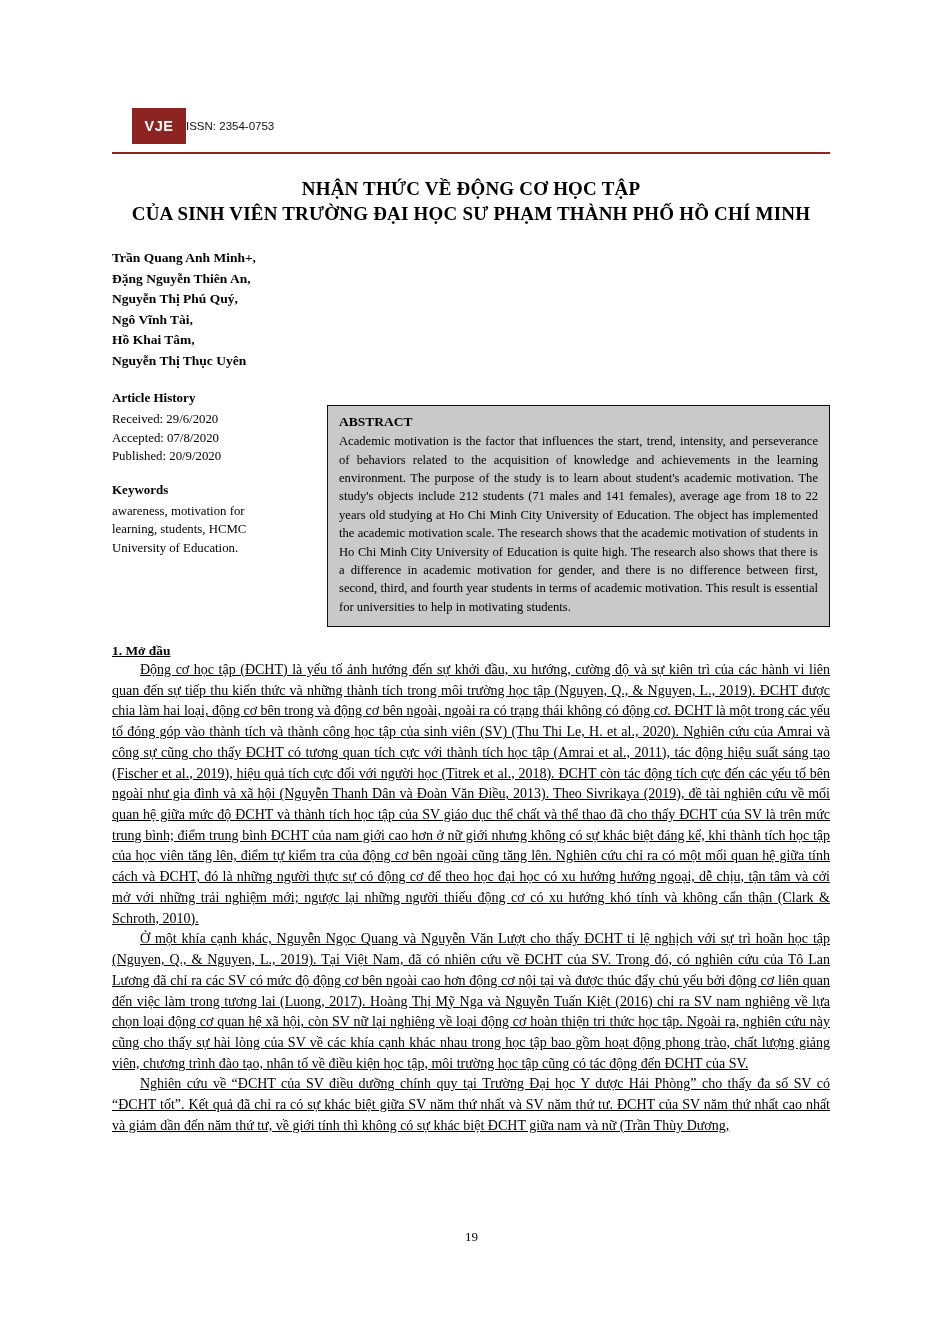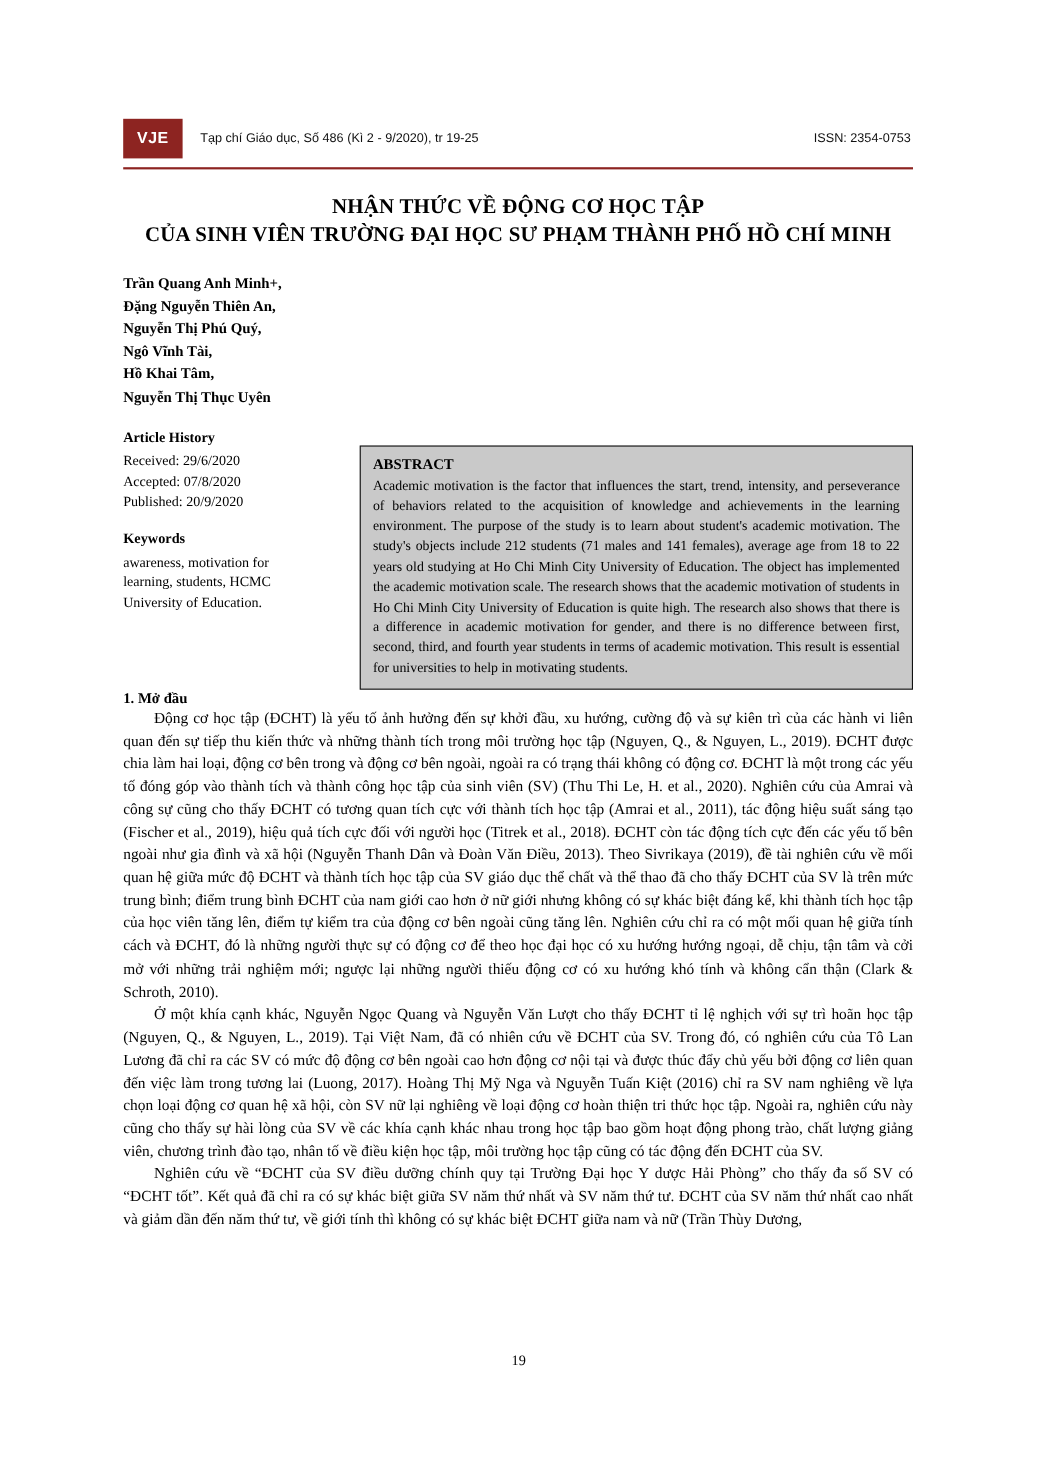--- a/index.html
+++ b/index.html
@@ -37,20 +37,21 @@
     background: #8d2421;
     color: #ffffff;
     font-family: "Liberation Sans", sans-serif;
     font-weight: bold;
     font-size: 14.5px;
     display: flex;
     align-items: center;
     justify-content: center;
     letter-spacing: 0.5px;
     height: 36px;
+    margin-left: 20px;
   }
   .header-journal {
     flex: 1;
     display: flex;
     align-items: center;
     padding-left: 16px;
     font-family: "Liberation Sans", sans-serif;
     font-size: 11.5px;
     color: #111;
     height: 36px;
@@ -130,20 +131,22 @@
     font-weight: bold;
     font-family: "Liberation Serif", serif;
   }
   .abstract-text {
     font-size: 12.6px;
     line-height: 1.46;
     text-align: justify;
   }
   
   .body-section {
+    margin-top: 16px;
+    text-decoration: underline;
   }
   .section-heading {
     font-size: 13.4px;
     font-weight: bold;
     margin-bottom: 1px;
   }
   .para {
     font-size: 14px;
     line-height: 1.48;
     text-align: justify;
@@ -160,21 +163,20 @@
   }
 </style>
 </head>
 <body>
 
 <div class="page">
   <div class="sheet">
 
     <div class="header">
       <div class="vje-badge">VJE</div>
-      <div class="header-journal">Tạp chí Giáo dục, Số 486 (Kì 2 - 9/2020), tr 19-25</div>
       <div class="header-issn">ISSN: 2354-0753</div>
     </div>
 
     <div class="title-block">
       <span class="title-line">NHẬN THỨC VỀ ĐỘNG CƠ HỌC TẬP</span>
       <span class="title-line">CỦA SINH VIÊN TRƯỜNG ĐẠI HỌC SƯ PHẠM THÀNH PHỐ HỒ CHÍ MINH</span>
     </div>
 
     <div class="authors-row">
       <div class="authors">

